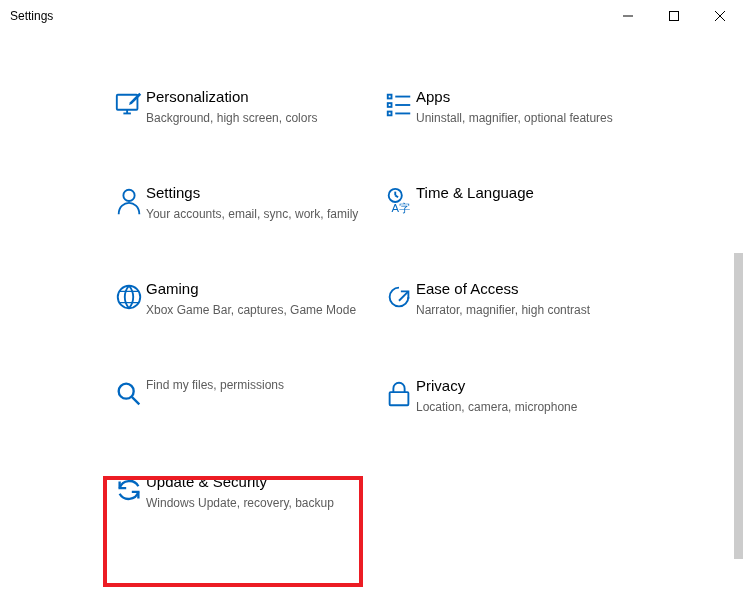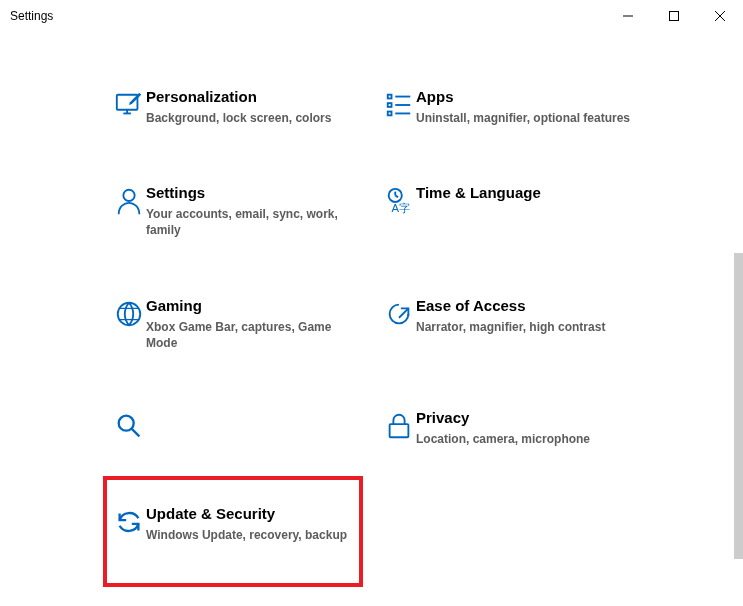--- a/index.html
+++ b/index.html
@@ -46,21 +46,21 @@
       padding: 6px 4px;
     }
     .tile .icon {
       width: 34px;
       flex: 0 0 34px;
       display:flex;
       justify-content:center;
       color:#0067c0;
       padding-top:2px;
     }
-    .tile .txt { flex:1; padding-right:8px;font-weight:bold; }
+    .tile .txt { flex:1; padding-right:8px; }
     .tile .title {
       font-size: 15px;
       color:#000;
       margin-bottom:4px;
       line-height:1.2;
     }
     .tile .desc {
       font-size: 12px;
       color:#5c5c5c;
       line-height:1.35;
@@ -115,21 +115,21 @@
       <span class="icon">
         <svg width="30" height="30" viewBox="0 0 32 32" fill="none" stroke="currentColor" stroke-width="2">
           <rect x="3" y="5" width="22" height="16" rx="1"></rect>
           <line x1="10" y1="25" x2="18" y2="25"></line>
           <line x1="14" y1="21" x2="14" y2="25"></line>
           <path d="M17 13 L27 3 L29 5 L19 15 L16 16 Z" fill="currentColor" stroke="none"></path>
         </svg>
       </span>
       <div class="txt">
         <div class="title">Personalization</div>
-        <div class="desc">Background, lock screen, colors</div>
+        <div class="desc">Background, high screen, colors</div>
       </div>
     </div>
 
     <div class="tile">
       <span class="icon">
         <svg width="30" height="30" viewBox="0 0 32 32" fill="none" stroke="currentColor" stroke-width="2">
           <rect x="4" y="5" width="4" height="4"></rect>
             <line x1="12" y1="7" x2="28" y2="7"></line>
           <rect x="4" y="14" width="4" height="4"></rect>
             <line x1="12" y1="16" x2="28" y2="16"></line>
@@ -200,20 +200,21 @@
     </div>
 
     <div class="tile">
       <span class="icon">
         <svg width="30" height="30" viewBox="0 0 32 32" fill="none" stroke="currentColor" stroke-width="2.5">
           <circle cx="13" cy="13" r="8"></circle>
           <line x1="19" y1="19" x2="27" y2="27"></line>
         </svg>
       </span>
       <div class="txt">
+        <div class="desc">Find my files, permissions</div>
       </div>
     </div>
 
     <div class="tile">
       <span class="icon">
         <svg width="30" height="30" viewBox="0 0 32 32" fill="none" stroke="currentColor" stroke-width="2">
           <rect x="6" y="14" width="20" height="14" rx="1"></rect>
           <path d="M10 14 V10 a6 6 0 0 1 12 0 V14"></path>
         </svg>
       </span>

